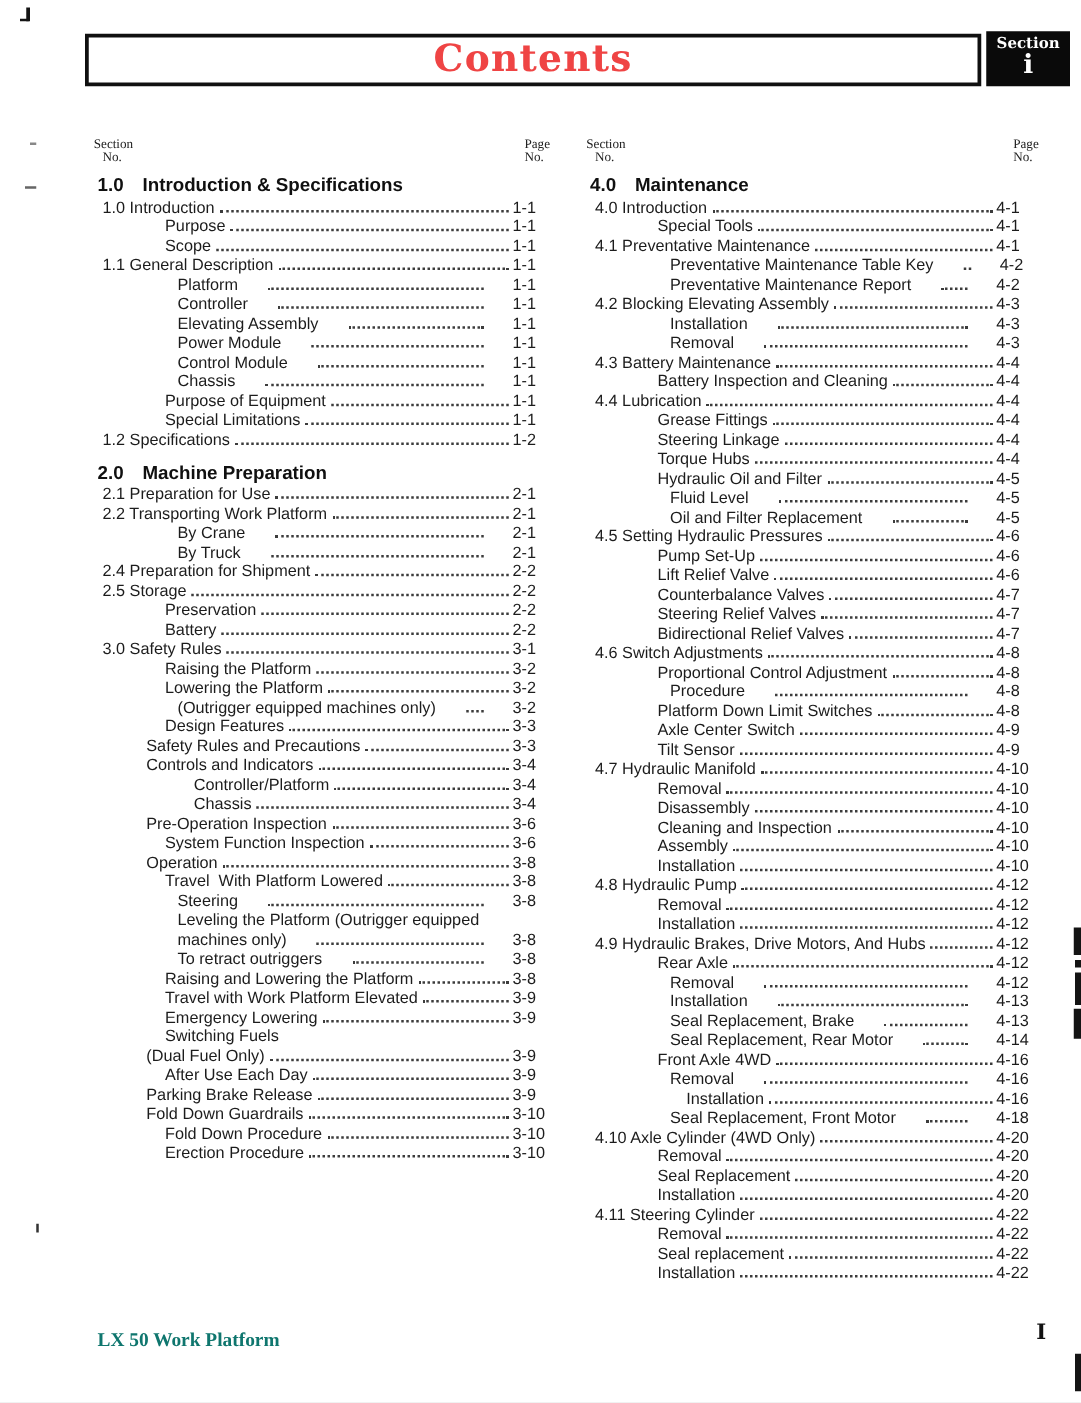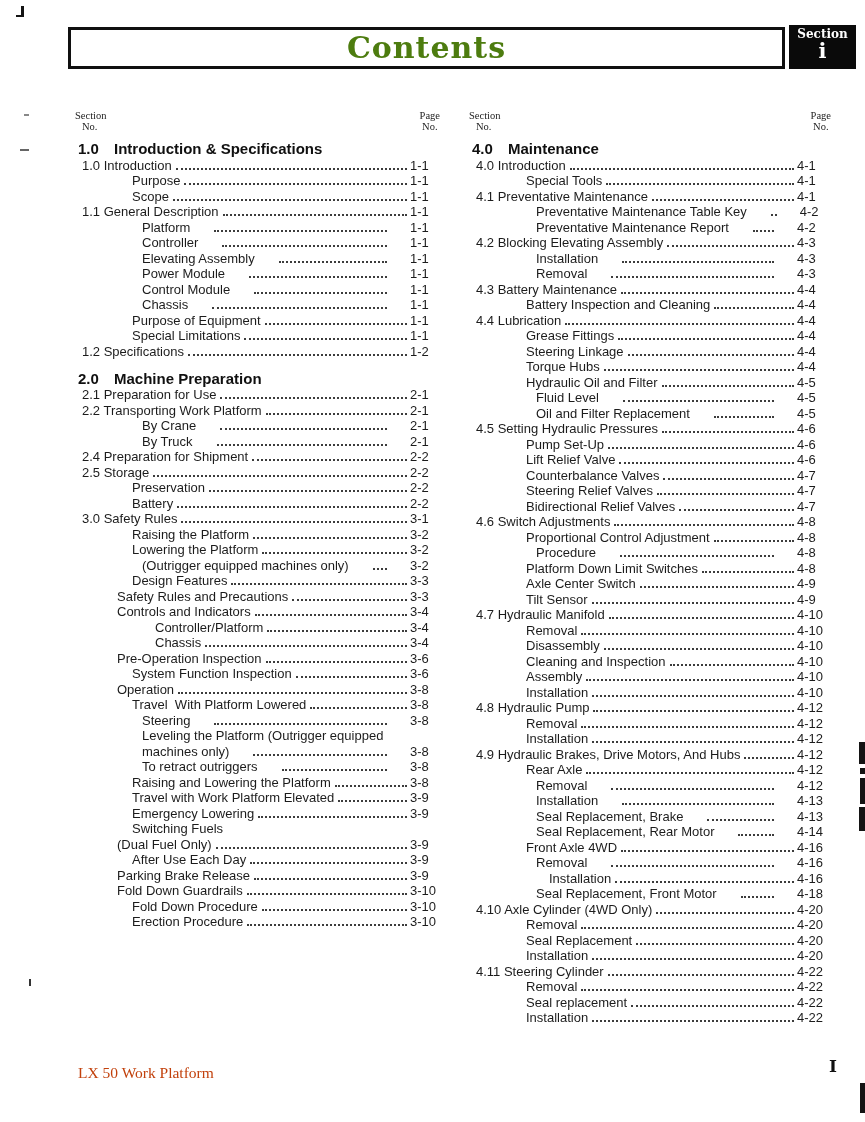--- a/index.html
+++ b/index.html
@@ -3,58 +3,58 @@
 <meta charset="utf-8">
 <style>
   html,body{margin:0;padding:0;background:#e8e8e8;}
   .page{position:relative;width:865px;height:1122px;background:#ffffff;overflow:hidden;
         font-family:"Liberation Sans",sans-serif;color:#1c1c1c;}
   
   .header-box{position:absolute;left:68px;top:27px;width:711px;height:36px;
               border:3px solid #101010;background:#fff;}
   .header-title{width:100%;height:36px;line-height:36px;text-align:center;
                 font-family:"DejaVu Serif",serif;font-weight:bold;font-size:30px;
-                letter-spacing:1px;color:#4d7c0f;}
+                letter-spacing:1px;color:#ef4444;}
   .section-badge{position:absolute;left:789px;top:25px;width:67px;height:44px;
                  background:#0a0a0a;color:#fff;text-align:center;}
   .badge-label{font-family:"DejaVu Serif",serif;font-weight:bold;font-size:12px;
                line-height:14px;margin-top:2px;}
   .badge-letter{font-family:"DejaVu Serif",serif;font-weight:bold;font-size:21px;
                 line-height:22px;margin-top:-1px;}
   
   .toc-title{position:absolute;left:90px;top:86px;width:725px;text-align:center;
              font-family:"DejaVu Serif",serif;font-weight:bold;font-size:19px;color:#0d0d0d;}
   
   .columns{position:absolute;left:75px;top:110px;width:756px;display:flex;gap:29px;}
   .col{display:flex;flex-direction:column;}
   .col-left{width:365px;}
   .col-right{width:362px;}
   .col-head{height:30px;display:flex;justify-content:space-between;
             font-family:"Liberation Serif",serif;font-size:10.5px;line-height:11px;color:#222;}
   .ch-no{padding-left:7px;}
-  .ch-right{text-align:center;}
+  .ch-right{text-align:left;}
   
   .sec-heading{height:17px;line-height:17px;font-weight:bold;font-size:15px;color:#101010;
                padding-left:3px;white-space:pre;}
   .sec-heading.gap{margin-top:11px;}
   .sec-num{display:inline-block;width:36px;}
   .row{display:flex;align-items:flex-end;height:15.5px;font-size:13px;line-height:15px;}
   .lbl{white-space:pre;flex-shrink:0;}
   .dots{flex:1;min-width:6px;border-bottom:2px dotted #3c3c3c;margin:0 3px 3px 4px;}
   .pg{flex-shrink:0;line-height:15px;}
   .col-left .pg{width:30px;}
   .col-right .pg{width:34px;}
   .lvl1{padding-left:7px;}
   .lvl2{padding-left:42px;}
   .lvl3{padding-left:57px;}
   .lvl4{padding-left:67px;gap:20px;}
   .lvl5{padding-left:80px;}
   
   .footer-left{position:absolute;left:78px;top:1064px;font-family:"Liberation Serif",serif;
-               font-weight:normal;font-size:15.5px;color:#c2410c;}
+               font-weight:bold;font-size:15.5px;color:#0f766e;}
   .footer-right{position:absolute;left:829px;top:1056px;font-family:"DejaVu Serif",serif;
                 font-weight:bold;font-size:17px;color:#111;}
   
   .art{position:absolute;background:#141414;}
 </style>
 </head>
 <body>
 
 <div class="page">
 

